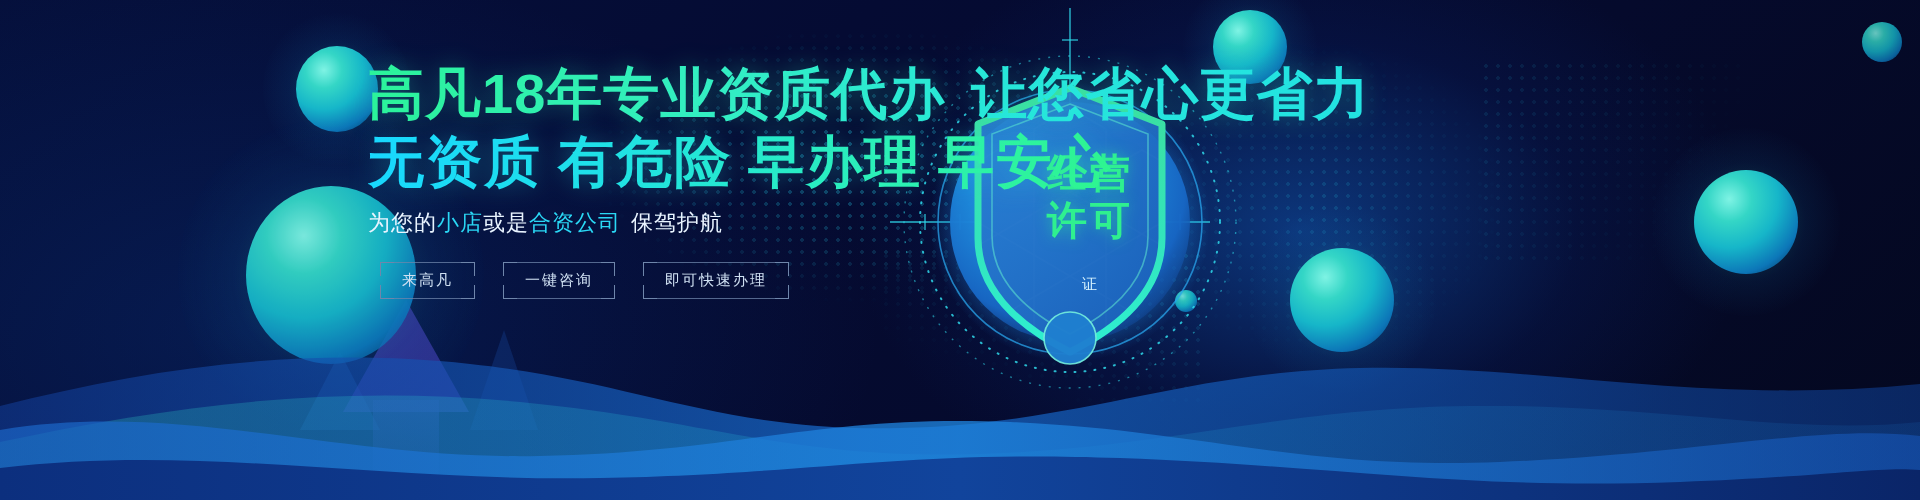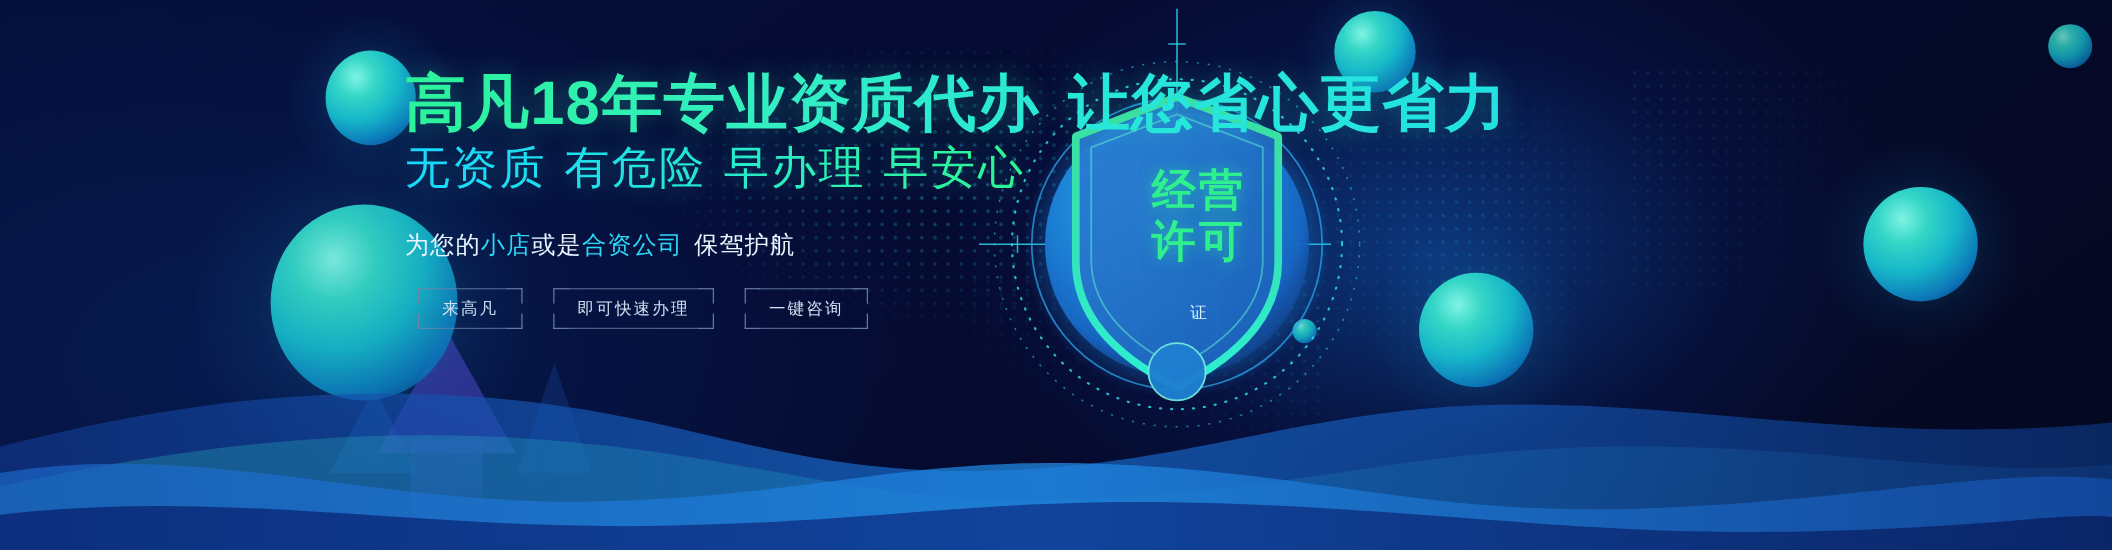--- a/index.html
+++ b/index.html
@@ -77,21 +77,21 @@
     font-size:56px;font-weight:bold;letter-spacing:1px;white-space:nowrap;
     background:linear-gradient(95deg,#2bf39a 0%,#33eec2 34%,#27e7d9 62%,#22e2e2 100%);
     -webkit-background-clip:text;background-clip:text;color:transparent;
     text-shadow:none;
     filter:drop-shadow(0 0 12px rgba(40,230,190,0.35));
   }
   .headline .gap{display:inline-block;width:26px;}
 
   .headline2{
     position:absolute;left:368px;top:125px;
-    font-size:41px;font-weight:normal;letter-spacing:2px;white-space:nowrap;
+    font-size:56px;font-weight:bold;letter-spacing:2px;white-space:nowrap;
     background:linear-gradient(95deg,#18d8ff 0%,#1fe0e8 30%,#2bf0b8 68%,#2ef58f 100%);
     -webkit-background-clip:text;background-clip:text;color:transparent;
     filter:drop-shadow(0 0 12px rgba(40,220,230,0.35));
   }
   .headline2 .sp{display:inline-block;width:16px;}
 
   .subtitle{
     position:absolute;left:368px;top:208px;
     font-size:22px;letter-spacing:1px;white-space:nowrap;color:#e9f4ff;font-family:Liberation Mono, monospace;
   }
@@ -258,30 +258,30 @@
         <span class="ln lb"></span>
         <span>来高凡</span>
       </div>
       <div class="tagbtn">
         <span class="c tl"></span>
         <span class="c tr"></span>
         <span class="c bl"></span>
         <span class="c br"></span>
         <span class="ln lt"></span>
         <span class="ln lb"></span>
-        <span>即可快速办理</span>
+        <span>一键咨询</span>
       </div>
       <div class="tagbtn">
         <span class="c tl"></span>
         <span class="c tr"></span>
         <span class="c bl"></span>
         <span class="c br"></span>
         <span class="ln lt"></span>
         <span class="ln lb"></span>
-        <span>一键咨询</span>
+        <span>即可快速办理</span>
       </div>
     </div>
   </div>
 
   <svg class="waves" viewBox="0 0 1920 190" preserveAspectRatio="none">
     <defs>
       <linearGradient id="w1" x1="0" y1="0" x2="1" y2="0">
         <stop offset="0%" stop-color="#123e9a" stop-opacity="0.55"></stop>
         <stop offset="45%" stop-color="#1769c9" stop-opacity="0.75"></stop>
         <stop offset="100%" stop-color="#0f3f96" stop-opacity="0.55"></stop>

